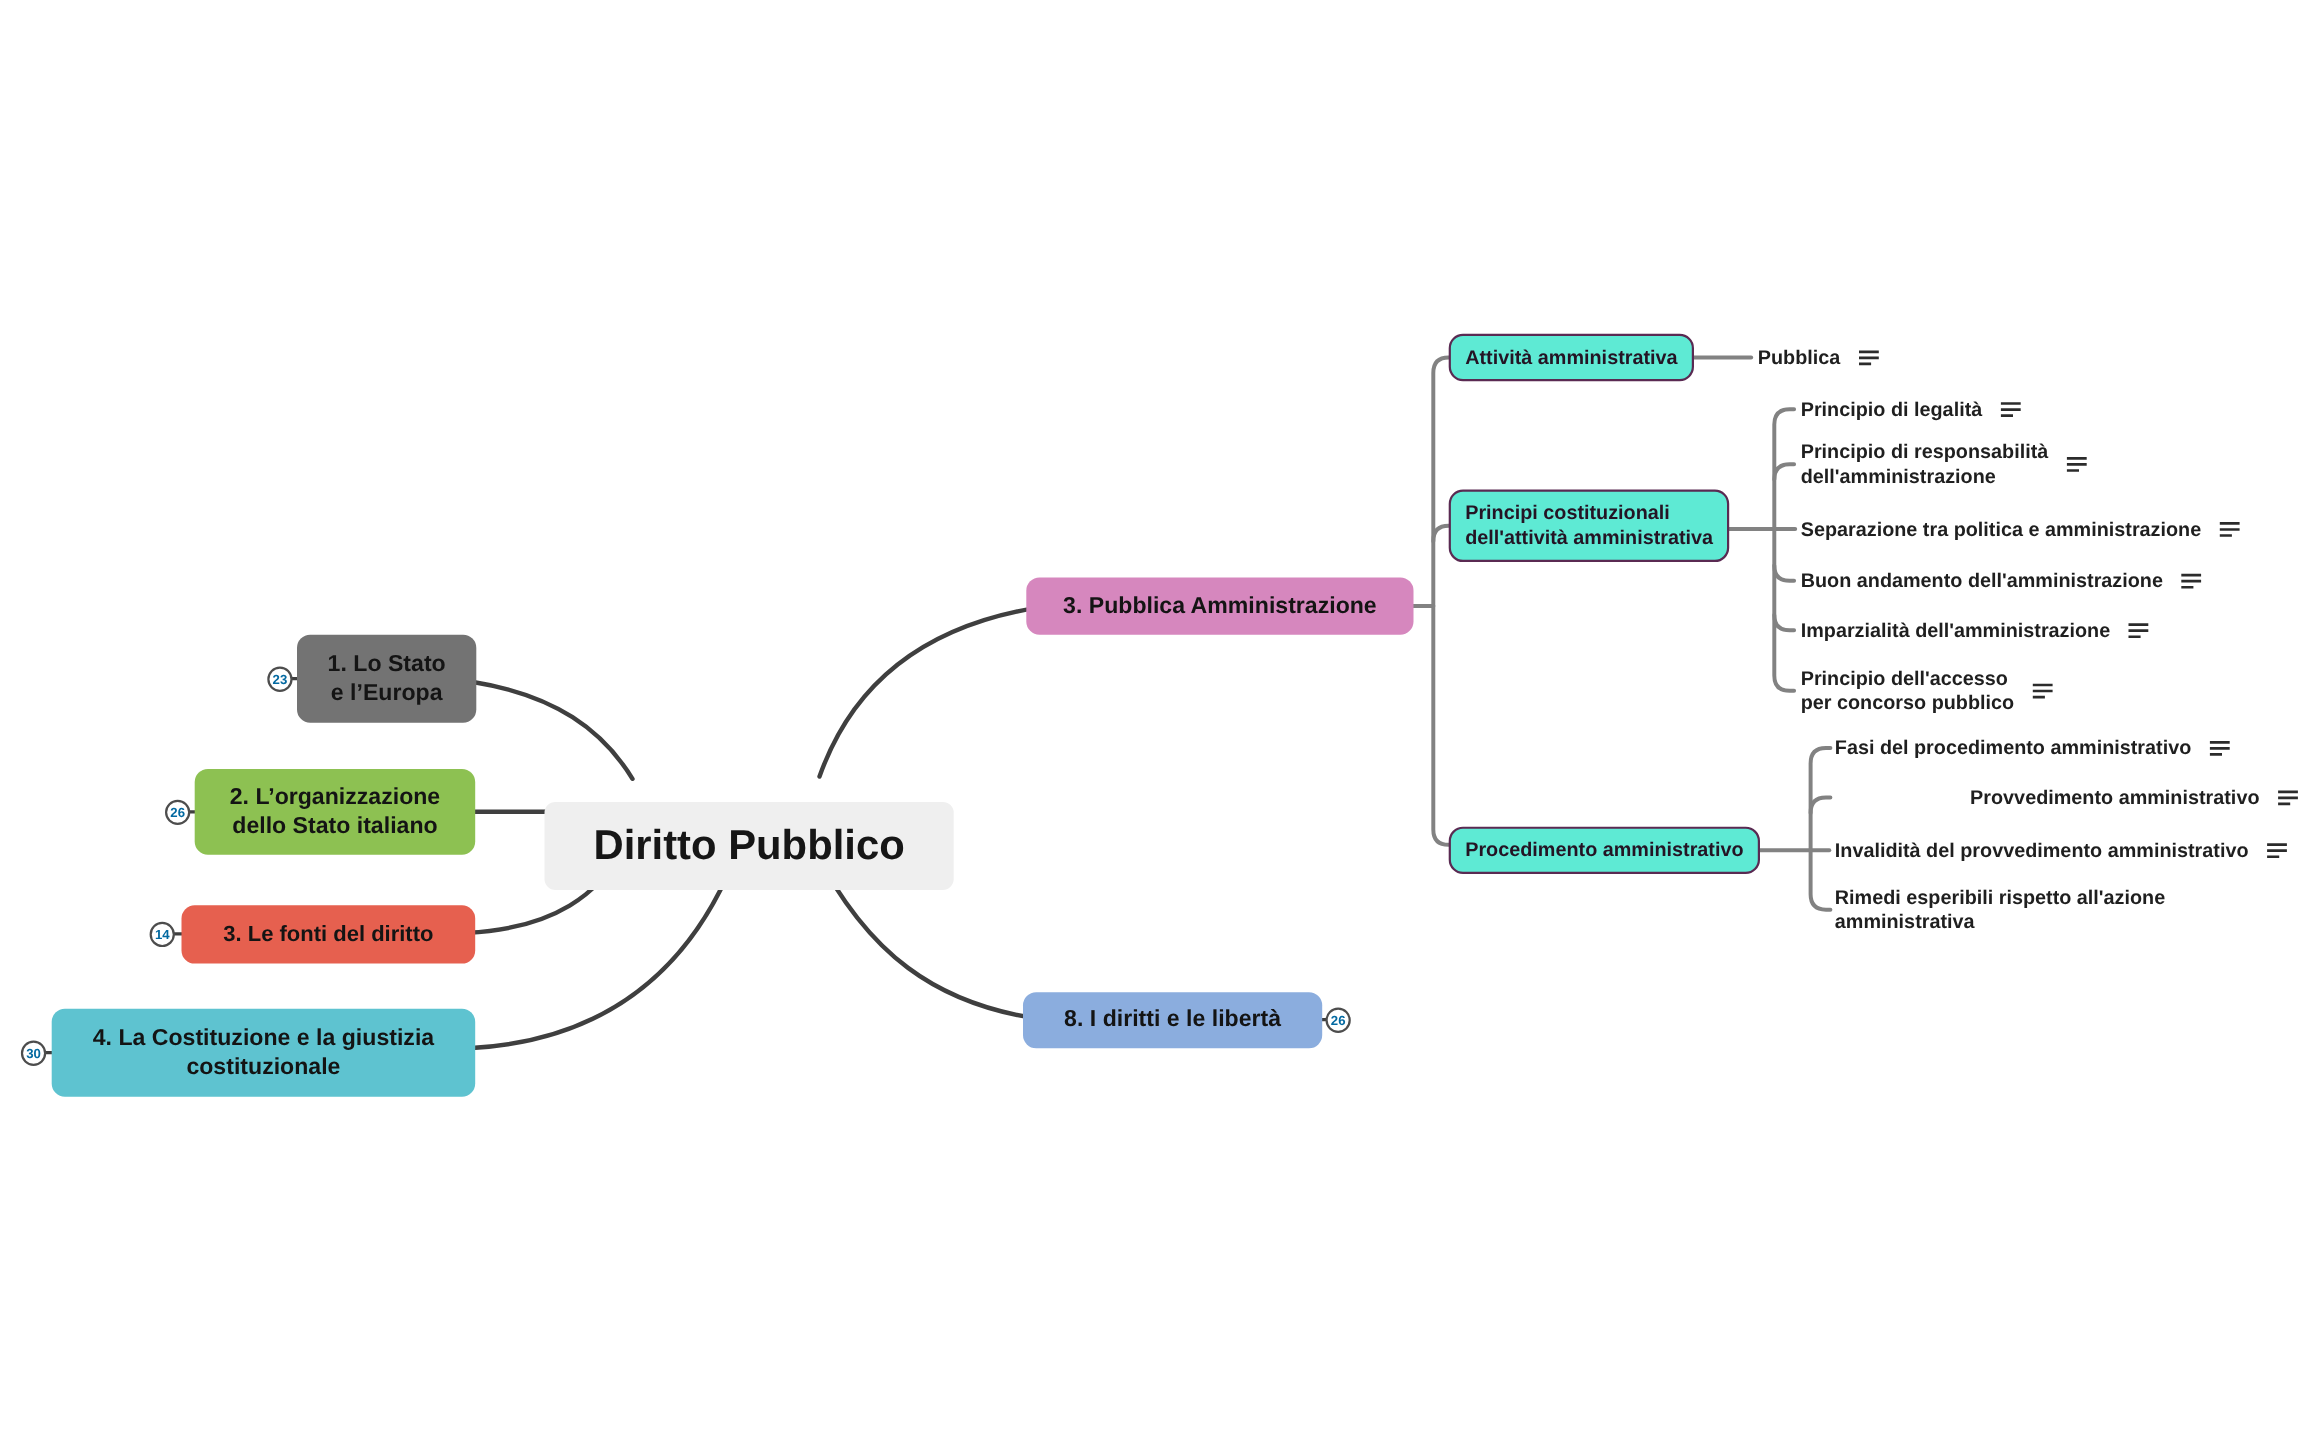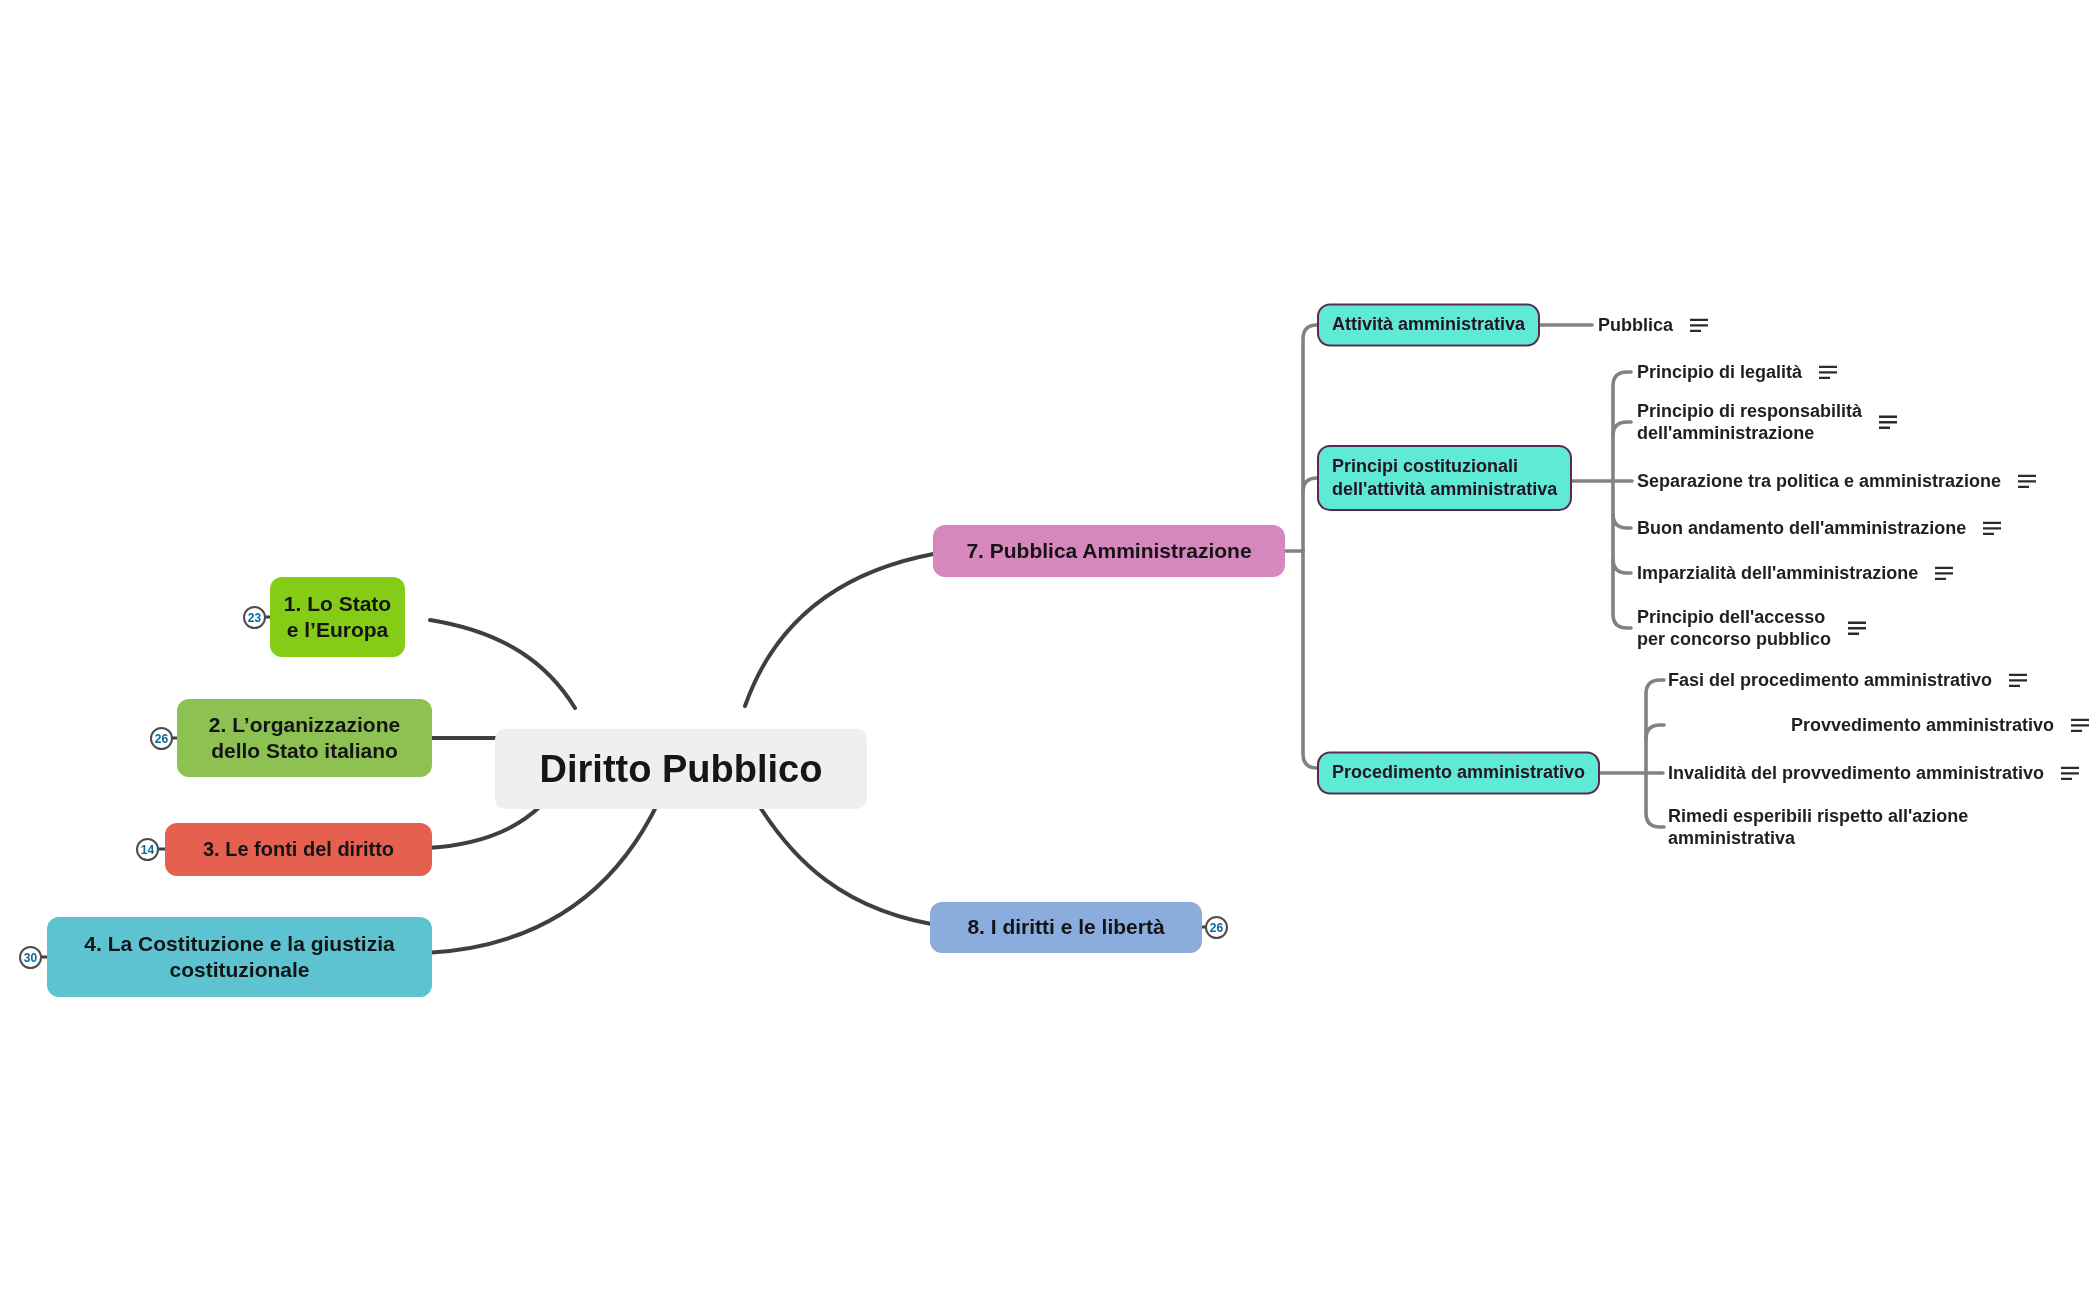--- a/index.html
+++ b/index.html
@@ -61,29 +61,29 @@
       <path d="M 1613 559 Q 1613 573 1627 573 L 1631 573"></path>
       <path d="M 1560 773 L 1663 773"></path>
       <path d="M 1646 773 L 1646 694 Q 1646 680 1660 680 L 1664 680"></path>
       <path d="M 1646 773 L 1646 813 Q 1646 827 1660 827 L 1664 827"></path>
       <path d="M 1646 739 Q 1646 725 1660 725 L 1664 725"></path>
     </g>
   </svg>
 
   <div class="central" style="left: 495px; top: 698px; width: 372px; height: 80px; background-color: rgb(239, 239, 239);">Diritto Pubblico</div>
 
-  <div class="topic" style="left: 270px; top: 577px; width: 135px; height: 80px; background-color: #84cc16;">1. Lo Stato
+  <div class="topic" style="left: 270px; top: 577px; width: 163px; height: 80px; background-color: #737373;">1. Lo Stato
 e l’Europa</div>
   <div class="topic" style="left: 177px; top: 699px; width: 255px; height: 78px; background-color: rgb(141, 193, 82);">2. L’organizzazione
 dello Stato italiano</div>
   <div class="topic" style="left: 165px; top: 823px; width: 267px; height: 53px; font-size: 20px; background-color: rgb(230, 96, 79);">3. Le fonti del diritto</div>
   <div class="topic" style="left: 47px; top: 917px; width: 385px; height: 80px; background-color: rgb(94, 195, 208);">4. La Costituzione e la giustizia
 costituzionale</div>
 
-  <div class="topic" style="left: 933px; top: 525px; width: 352px; height: 52px; background-color: rgb(214, 135, 190);">7. Pubblica Amministrazione</div>
+  <div class="topic" style="left: 933px; top: 525px; width: 352px; height: 52px; background-color: rgb(214, 135, 190);">3. Pubblica Amministrazione</div>
   <div class="topic" style="left: 930px; top: 902px; width: 272px; height: 51px; background-color: rgb(139, 173, 222);">8. I diritti e le libertà</div>
 
   <div class="badge" style="left:243px;top:606px;">23</div>
   <div class="badge" style="left:150px;top:727px;">26</div>
   <div class="badge" style="left:136px;top:838px;">14</div>
   <div class="badge" style="left:19px;top:946px;">30</div>
   <div class="badge" style="left:1205px;top:916px;">26</div>
 
   <div class="child" style="left:1317px;top:325px;">Attività amministrativa</div>
   <div class="child" style="left:1317px;top:773px;">Procedimento amministrativo</div>

